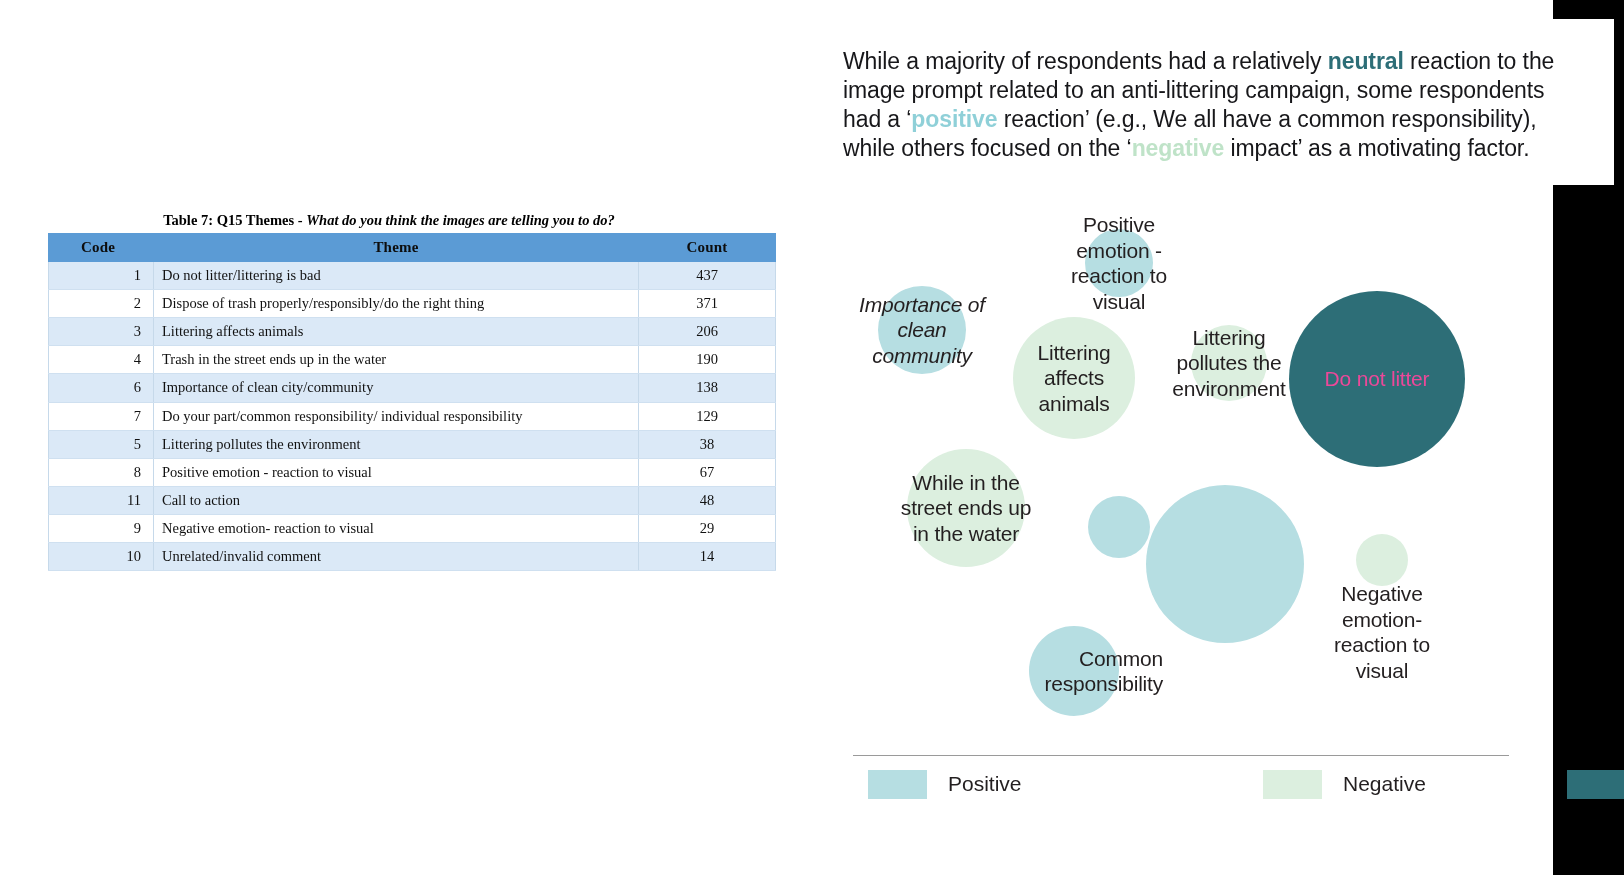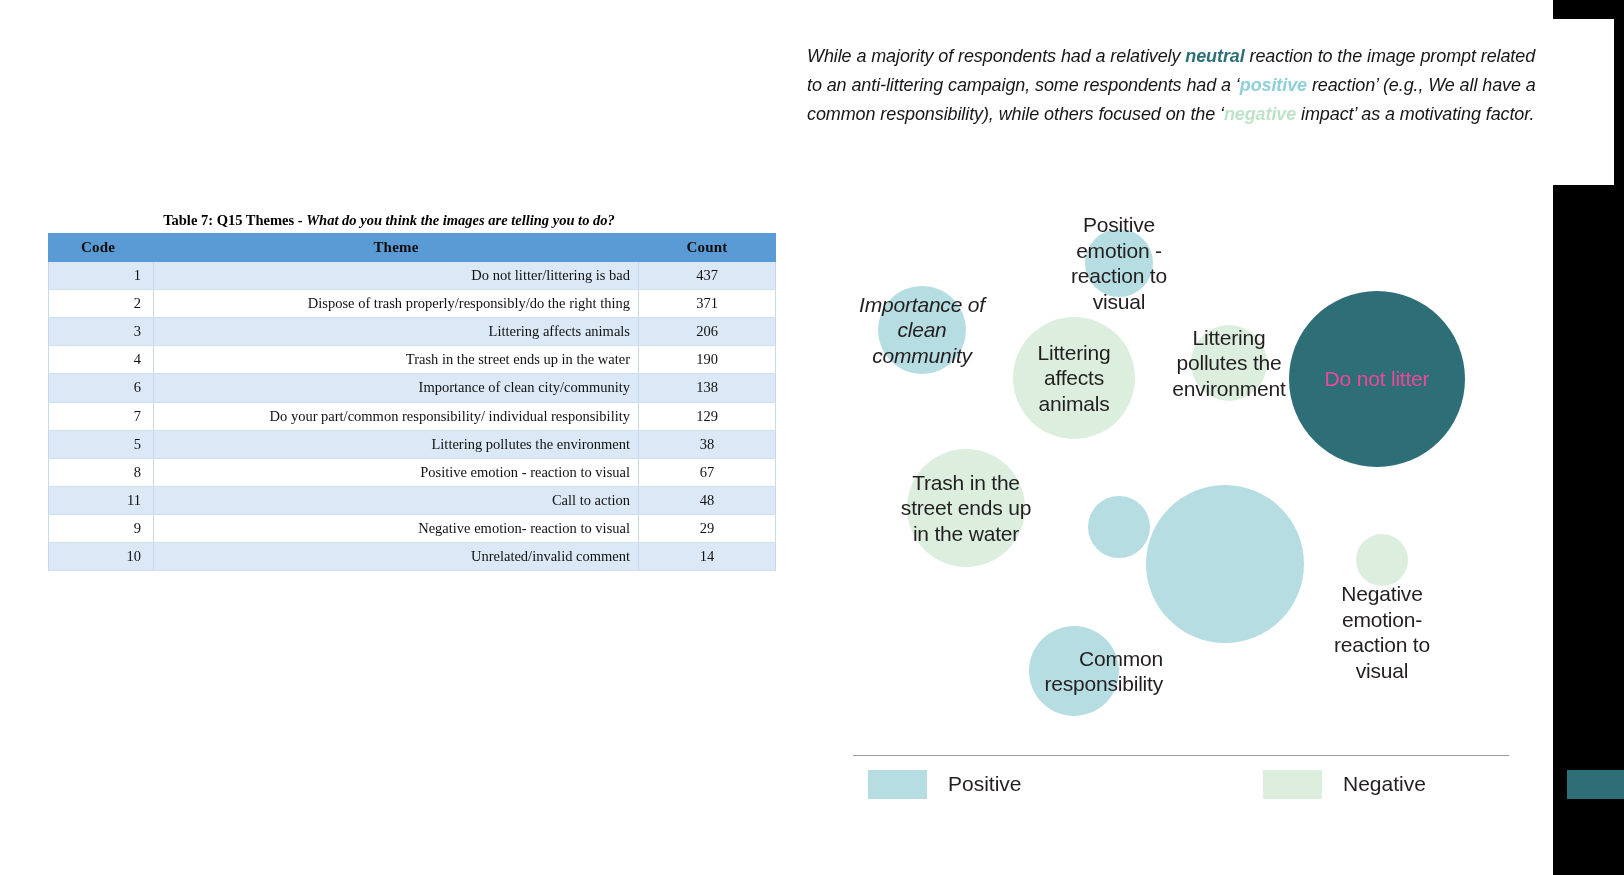--- a/index.html
+++ b/index.html
@@ -31,29 +31,28 @@
     left: 825px;
     top: 19px;
     width: 789px;
     height: 166px;
     background: #ffffff;
   }
 
   
   #narrative {
     position: absolute;
-    left: 807px;
+    left: 843px;
     top: 24px;
     width: 730px;
     font-family: "Liberation Sans", sans-serif;
-    font-size: 18px;
+    font-size: 23px;
     line-height: 29px;
     color: #17171a;
     letter-spacing: -0.1px;
-    font-style: italic;
   }
   #narrative .kw-neutral  { color: #2d6e77; font-weight: bold; }
   #narrative .kw-positive { color: #8fd0d8; font-weight: bold; }
   #narrative .kw-negative { color: #bfe3c8; font-weight: bold; }
 
   
   #table-block {
     position: absolute;
     left: 48px;
     top: 212px;
@@ -93,21 +92,21 @@
     border-right: 1px solid #c6d9ea;
     border-top: 1px solid #cfe0f0;
     border-bottom: 1px solid #cfe0f0;
     padding: 5px 8px;
     vertical-align: middle;
     line-height: 1.18;
   }
   table.themes tr.alt td { background: #dbe9f7; }
   table.themes tr.plain td { background: #ffffff; }
   .col-code  { width: 86px;  text-align: right; padding-right: 12px !important; }
-  .col-theme { width: 472px; text-align: right; }
+  .col-theme { width: 472px; text-align: left; }
   .col-count { width: 124px; text-align: center; }
 
   
   #bubble-chart {
     position: absolute;
     left: 825px;
     top: 185px;
     width: 728px;
     height: 560px;
   }
@@ -246,21 +245,21 @@
 
   <div id="bubble-chart">
       <div class="bubble" style="left: 464px; top: 106px; width: 176px; height: 176px; background: rgb(45, 110, 119);"></div>
       <div class="bubble-label on-dark" style="width: 186px; left: 459px; top: 181px;">Do not litter</div>
       <div class="bubble" style="left: 321px; top: 300px; width: 158px; height: 158px; background: rgb(182, 222, 226);"></div>
       <div class="bubble" style="left: 188px; top: 132px; width: 122px; height: 122px; background: rgb(220, 239, 223);"></div>
       <div class="bubble-label" style="width: 140px; left: 179px; top: 154.5px;">Littering
 affects
 animals</div>
       <div class="bubble" style="left: 82px; top: 264px; width: 118px; height: 118px; background: rgb(220, 239, 223);"></div>
-      <div class="bubble-label" style="width: 178px; left: 52px; top: 284.5px;">Trash in the
+      <div class="bubble-label" style="width: 178px; left: 52px; top: 284.5px;">While in the
 street ends up
 in the water</div>
       <div class="bubble" style="left: 53px; top: 101px; width: 88px; height: 88px; background: rgb(182, 222, 226);"></div>
       <div class="bubble-label" style="width: 178px; left: 8px; top: 106.5px; font-style: italic;">Importance of
 clean
 community</div>
       <div class="bubble" style="left: 204px; top: 441px; width: 90px; height: 90px; background: rgb(182, 222, 226);"></div>
       <div class="bubble-label" style="width: 178px; left: 160px; top: 460.5px; text-align: right;">Common
 responsibility</div>
       <div class="bubble" style="left: 366px; top: 140px; width: 76px; height: 76px; background: rgb(220, 239, 223);"></div>

